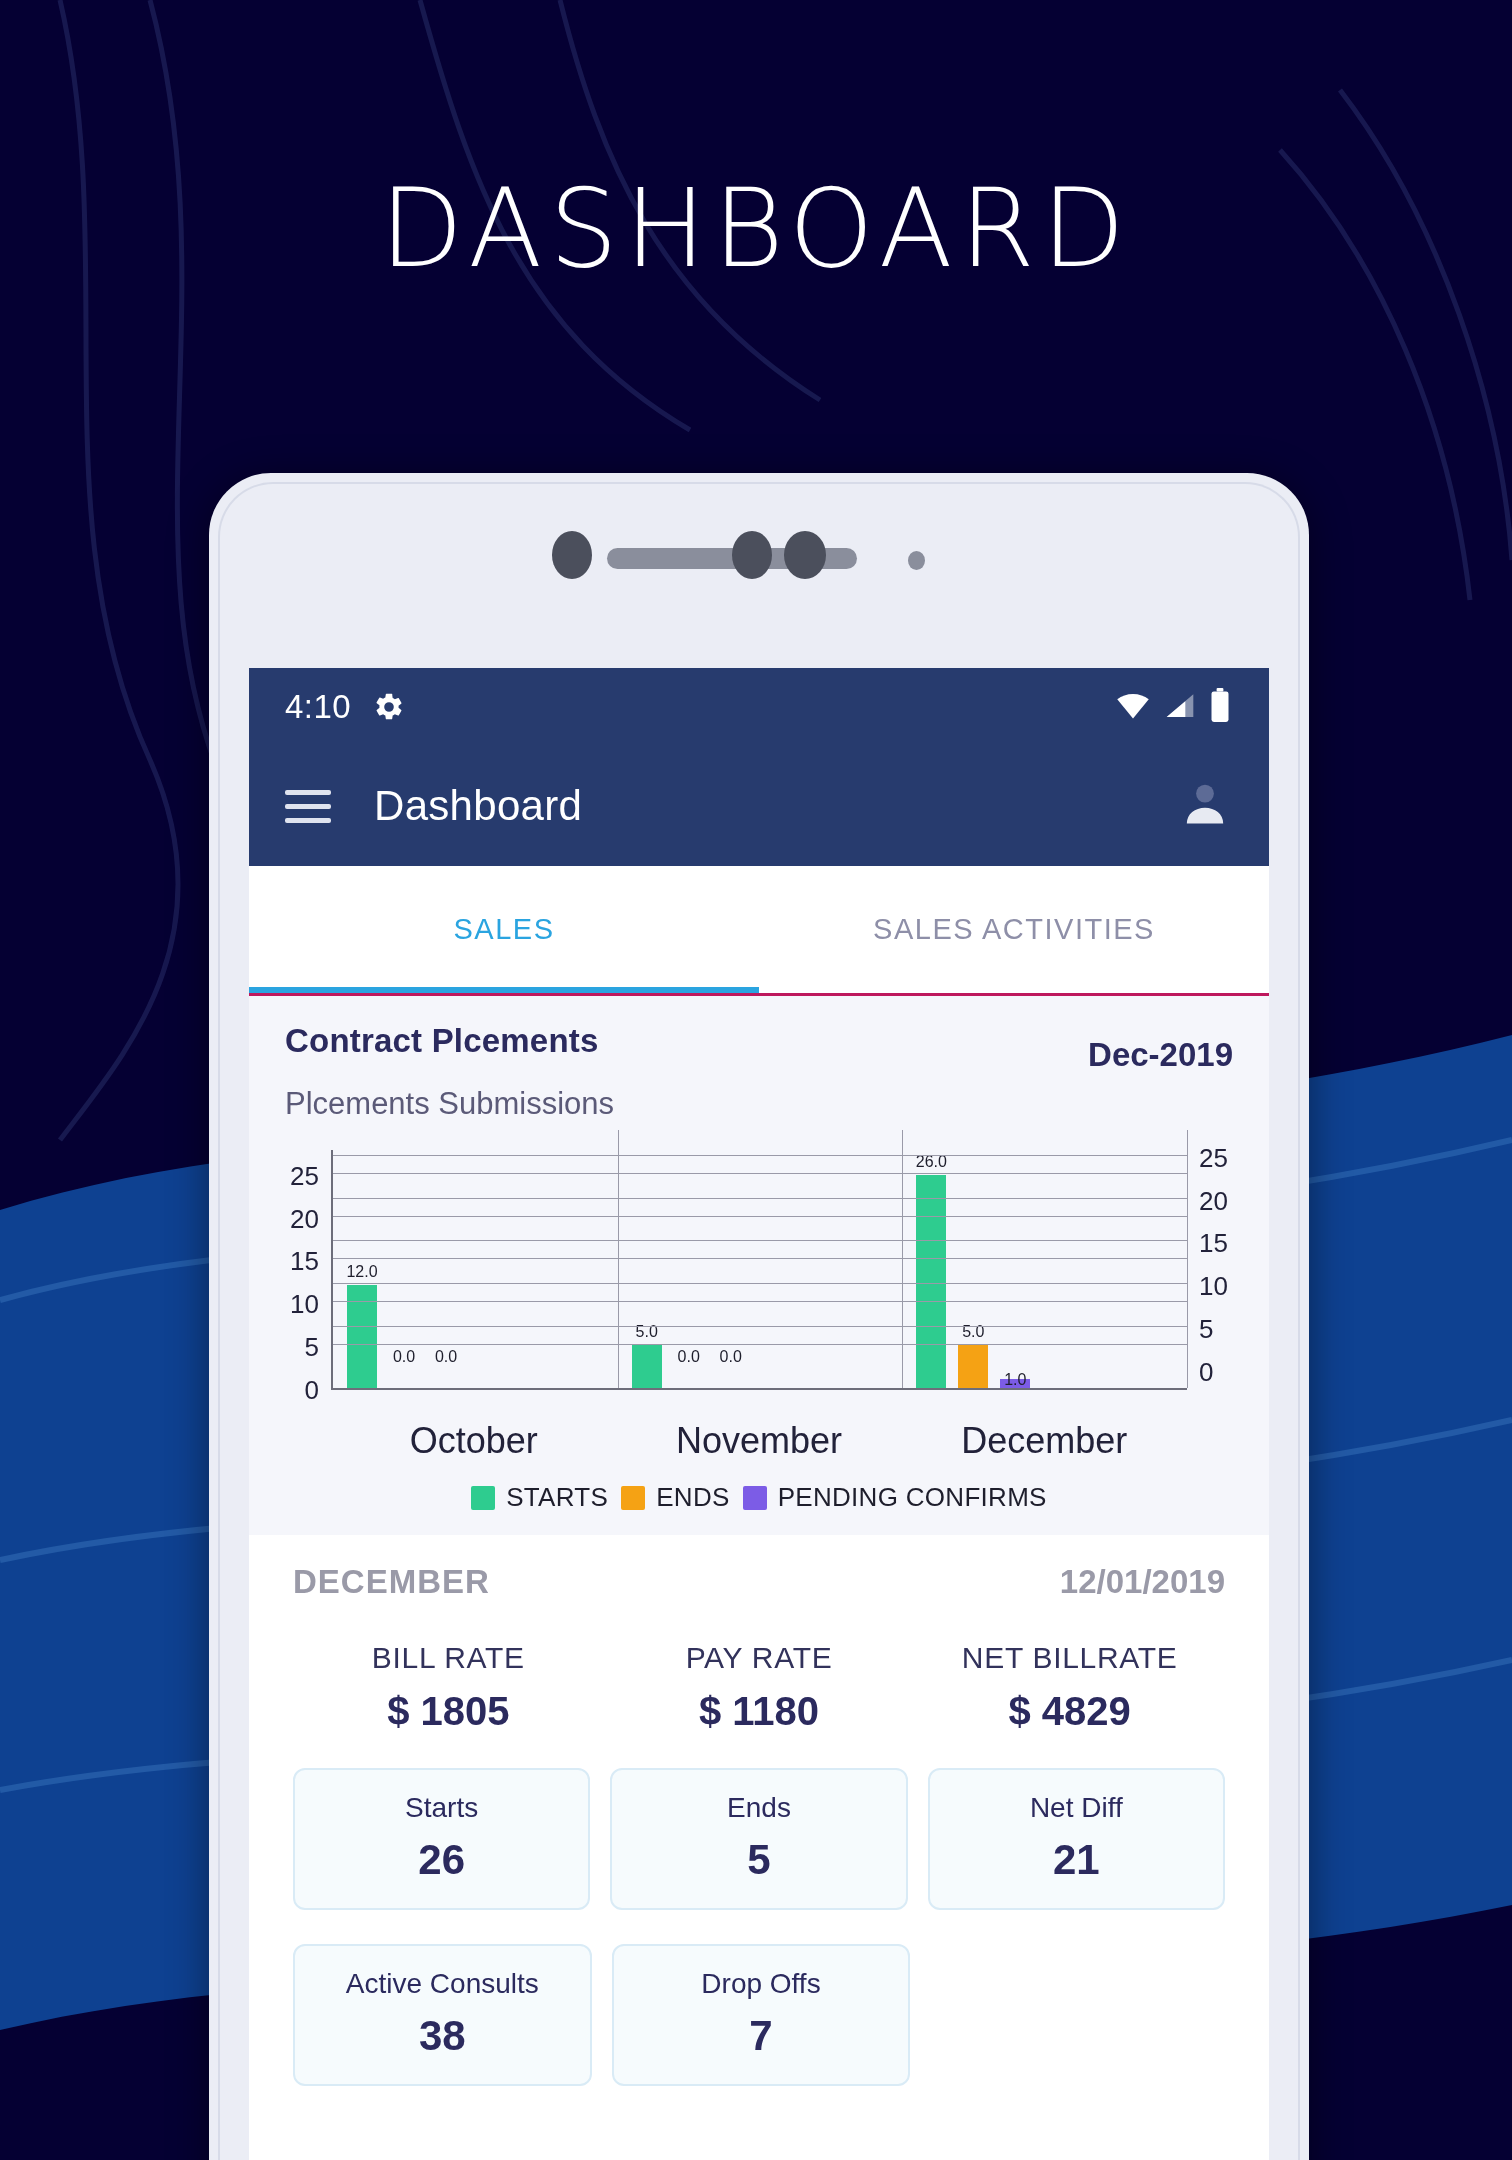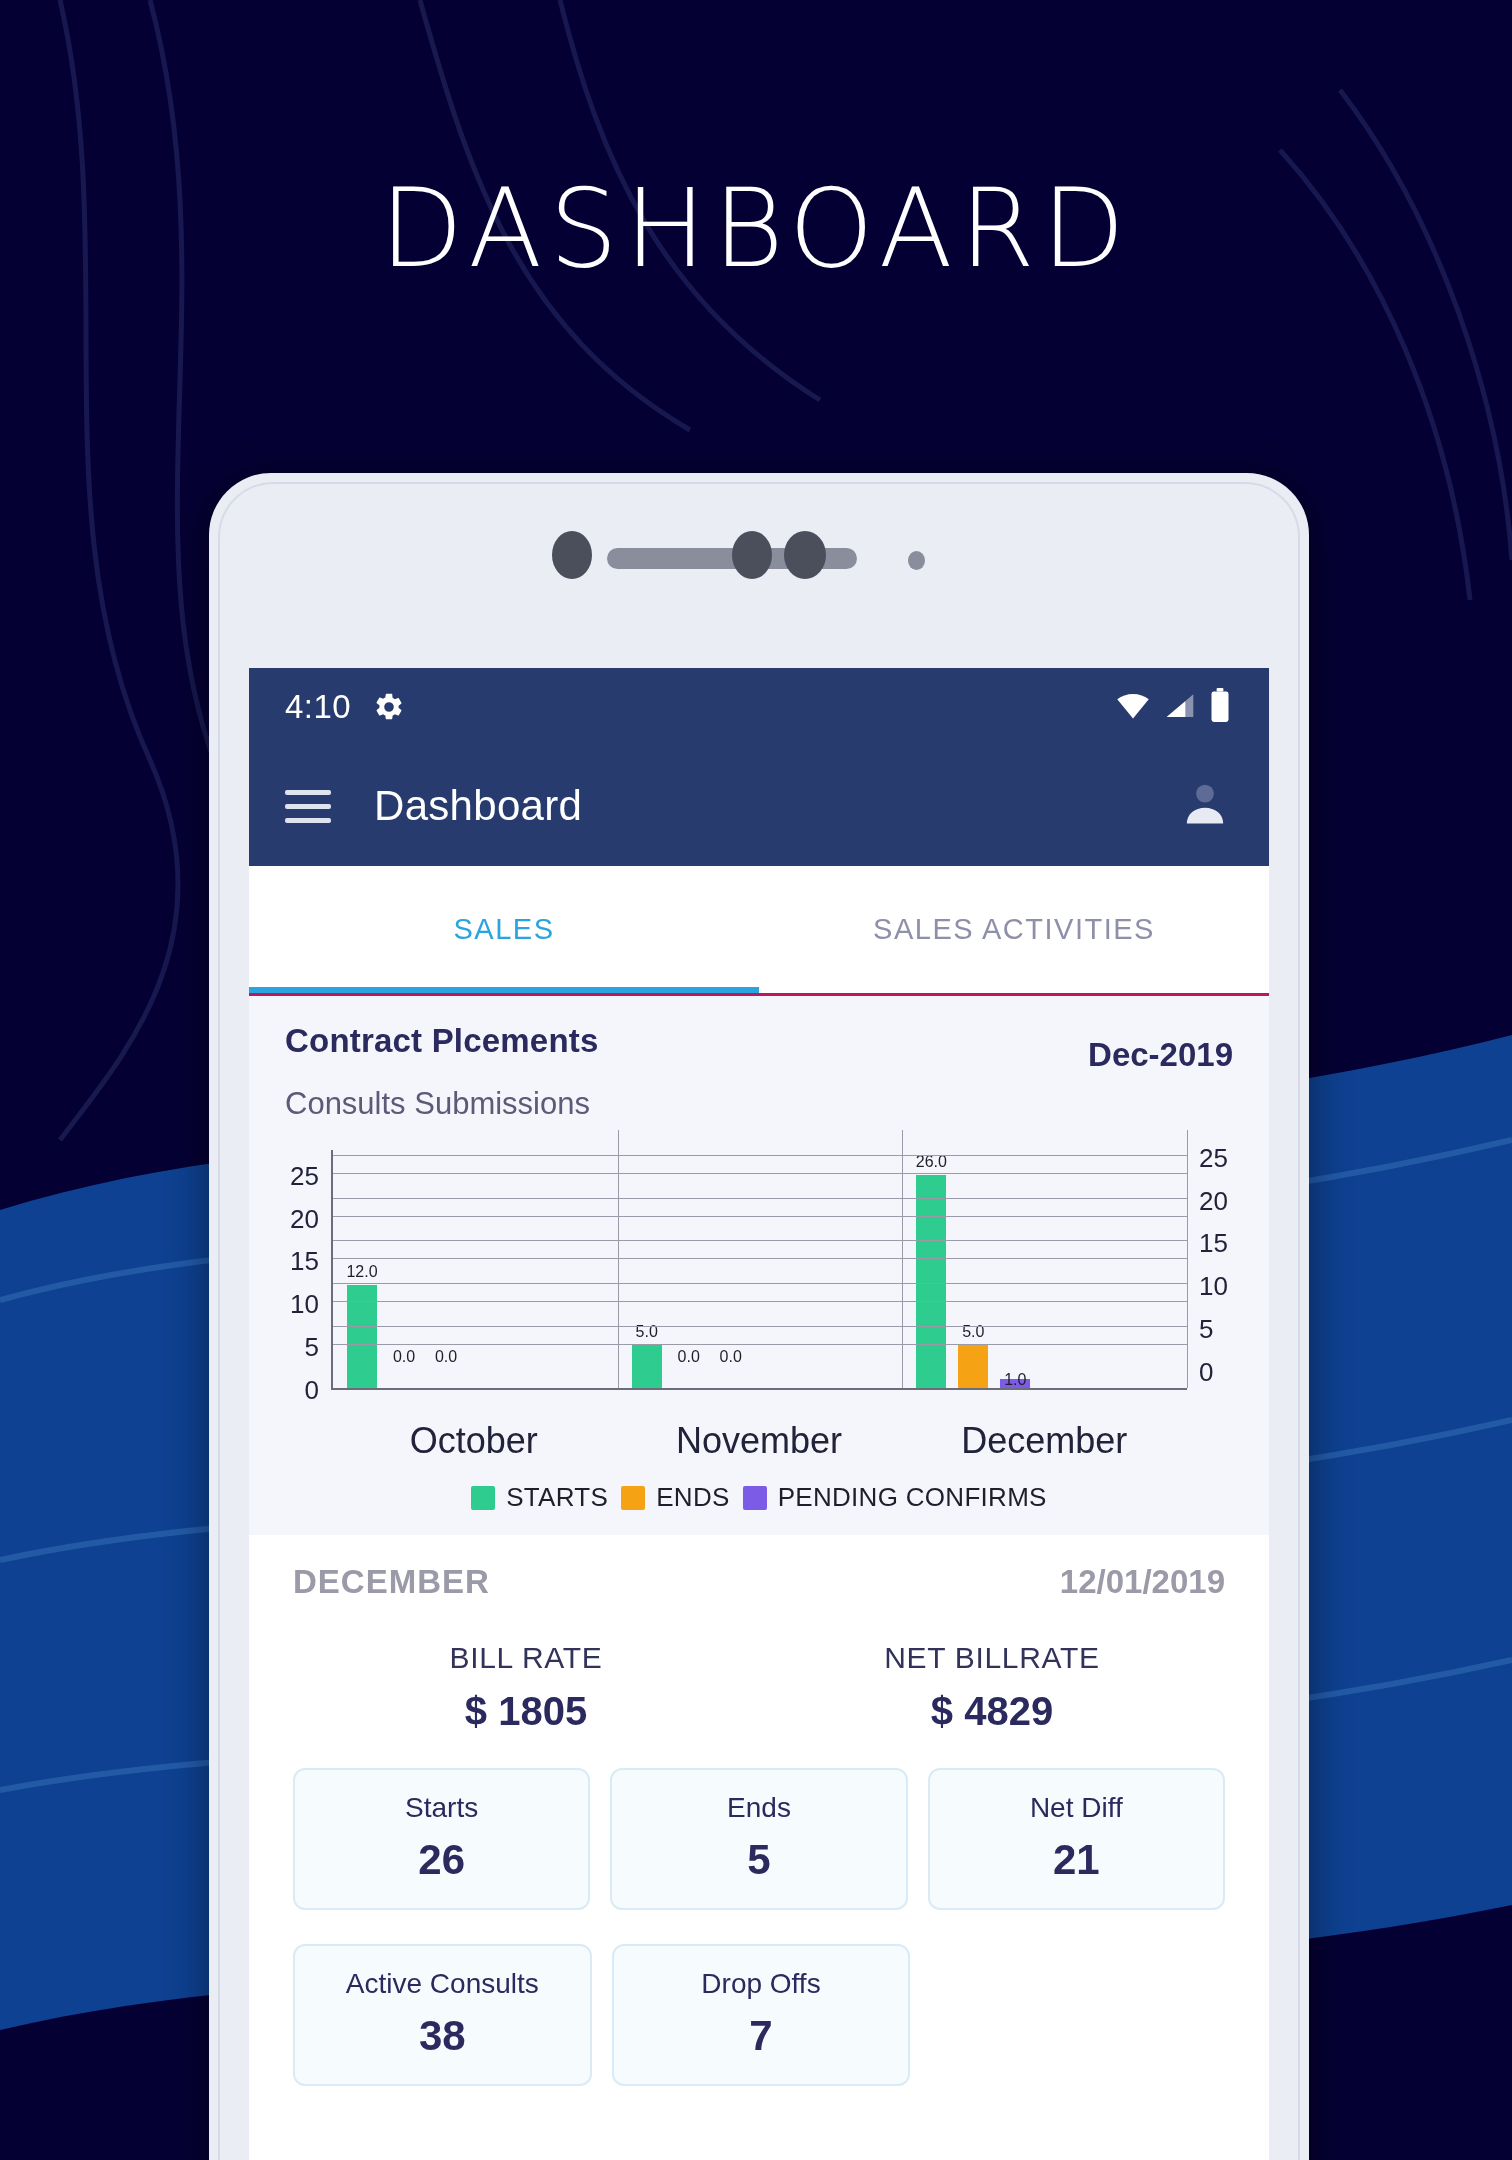--- a/index.html
+++ b/index.html
@@ -265,21 +265,21 @@
       <div class="tab">
         <span>SALES ACTIVITIES</span>
       </div>
     </div>
 
     <div class="chart-card">
       <div class="chart-head">
         <div class="chart-title">Contract Plcements</div>
         <div class="chart-period">Dec-2019</div>
       </div>
-      <div class="chart-sub">Consults Submissions</div>
+      <div class="chart-sub">Plcements Submissions</div>
 
       <div class="plot-wrap">
         <div class="plot">
           <div class="axis-l" id="axisL">
               <span style="top: 240px;">0</span>
               <span style="top: 197.143px;">5</span>
               <span style="top: 154.286px;">10</span>
               <span style="top: 111.429px;">15</span>
               <span style="top: 68.5714px;">20</span>
               <span style="top: 25.7143px;">25</span>
@@ -371,20 +371,24 @@
         <div class="stats-month">DECEMBER</div>
         <div class="stats-date">12/01/2019</div>
       </div>
 
       <div class="rates">
         <div class="rate">
           <div class="rate-label">BILL RATE</div>
           <div class="rate-value">$ 1805</div>
         </div>
         <div class="rate">
+          <div class="rate-label">PAY RATE</div>
+          <div class="rate-value">$ 1180</div>
+        </div>
+        <div class="rate">
           <div class="rate-label">NET BILLRATE</div>
           <div class="rate-value">$ 4829</div>
         </div>
       </div>
 
       <div class="tiles">
         <div class="tile">
           <div class="tile-label">Starts</div>
           <div class="tile-value">26</div>
         </div>

